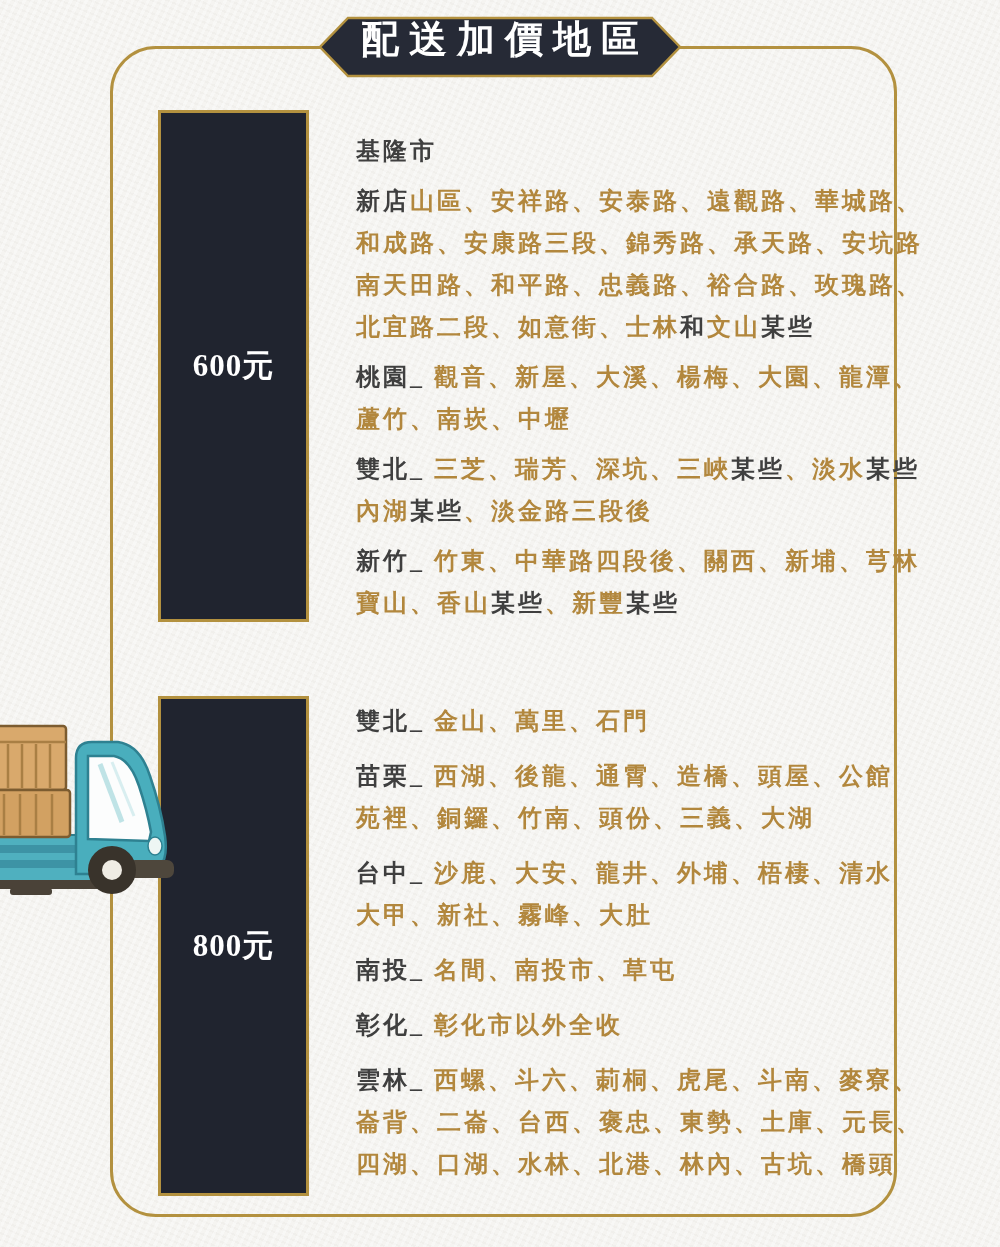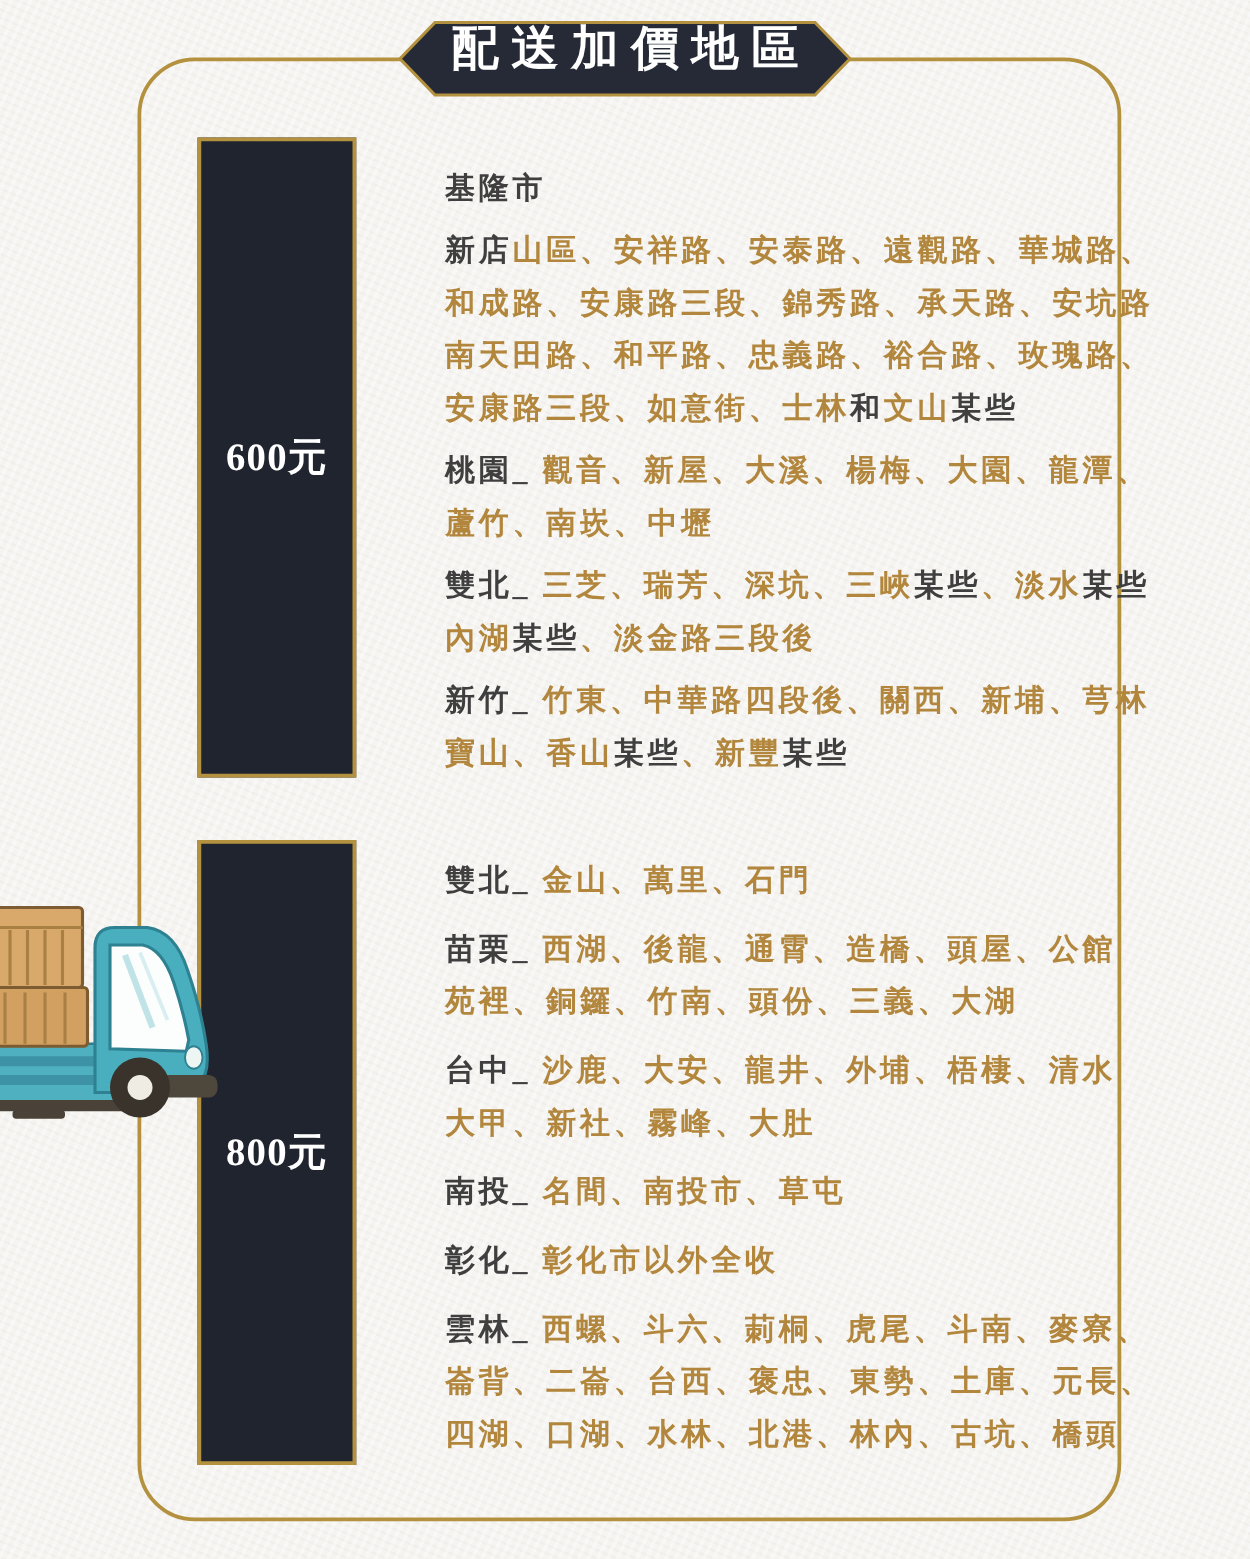--- a/index.html
+++ b/index.html
@@ -30,39 +30,39 @@
   }
   .banner svg{position:absolute;inset:0;}
   .banner-text{
     position:absolute;inset:0;
     display:flex;align-items:center;justify-content:center;
     color:#ffffff;font-weight:bold;font-size:38px;
     letter-spacing:10px;text-indent:10px;
     line-height:1;
   }
   .price-bar{
-    position:absolute;left:158px;width:127px;
+    position:absolute;left:158px;width:151px;
     background:var(--bar-bg);
     border:3px solid var(--gold-border);
     box-sizing:border-box;
     display:flex;align-items:center;justify-content:center;
     z-index:2;
   }
   .bar-600{top:110px;height:512px;}
-  .bar-800{top:672px;height:500px;}
+  .bar-800{top:696px;height:500px;}
   .price-label{
     color:#ffffff;font-weight:bold;font-size:31px;letter-spacing:1px;
   }
   .content{
     position:absolute;left:312px;width:575px;
     font-weight:bold;font-size:24px;letter-spacing:3px;
     z-index:2;
   }
   .sec0{top:130px;}
-  .sec1{top:684px;}
+  .sec1{top:700px;}
   .sec0 .para{margin:0 0 8px 0;}
   .sec1 .para{margin:0 0 13px 0;}
   .line{line-height:42px;white-space:nowrap;margin-left:44px;}
   .g{color:var(--gold-text);}
   .d{color:var(--dark-text);}
   .truck{
     position:absolute;left:0;top:712px;width:178px;height:200px;
     z-index:6;
   }
 </style>
@@ -89,21 +89,21 @@
 </div>
 
 <div id="sec0" class="content sec0">
     <div class="para">
       <div class="line"><span class="d">基隆市</span></div>
     </div>
     <div class="para">
       <div class="line"><span class="d">新店</span><span class="g">山區、安祥路、安泰路、遠觀路、華城路、</span></div>
       <div class="line"><span class="g">和成路、安康路三段、錦秀路、承天路、安坑路</span></div>
       <div class="line"><span class="g">南天田路、和平路、忠義路、裕合路、玫瑰路、</span></div>
-      <div class="line"><span class="g">安康路三段、如意街、士林</span><span class="d">和</span><span class="g">文山</span><span class="d">某些</span></div>
+      <div class="line"><span class="g">北宜路二段、如意街、士林</span><span class="d">和</span><span class="g">文山</span><span class="d">某些</span></div>
     </div>
     <div class="para">
       <div class="line"><span class="d">桃園_ </span><span class="g">觀音、新屋、大溪、楊梅、大園、龍潭、</span></div>
       <div class="line"><span class="g">蘆竹、南崁、中壢</span></div>
     </div>
     <div class="para">
       <div class="line"><span class="d">雙北_ </span><span class="g">三芝、瑞芳、深坑、三峽</span><span class="d">某些</span><span class="g">、淡水</span><span class="d">某些</span></div>
       <div class="line"><span class="g">內湖</span><span class="d">某些</span><span class="g">、淡金路三段後</span></div>
     </div>
     <div class="para">

